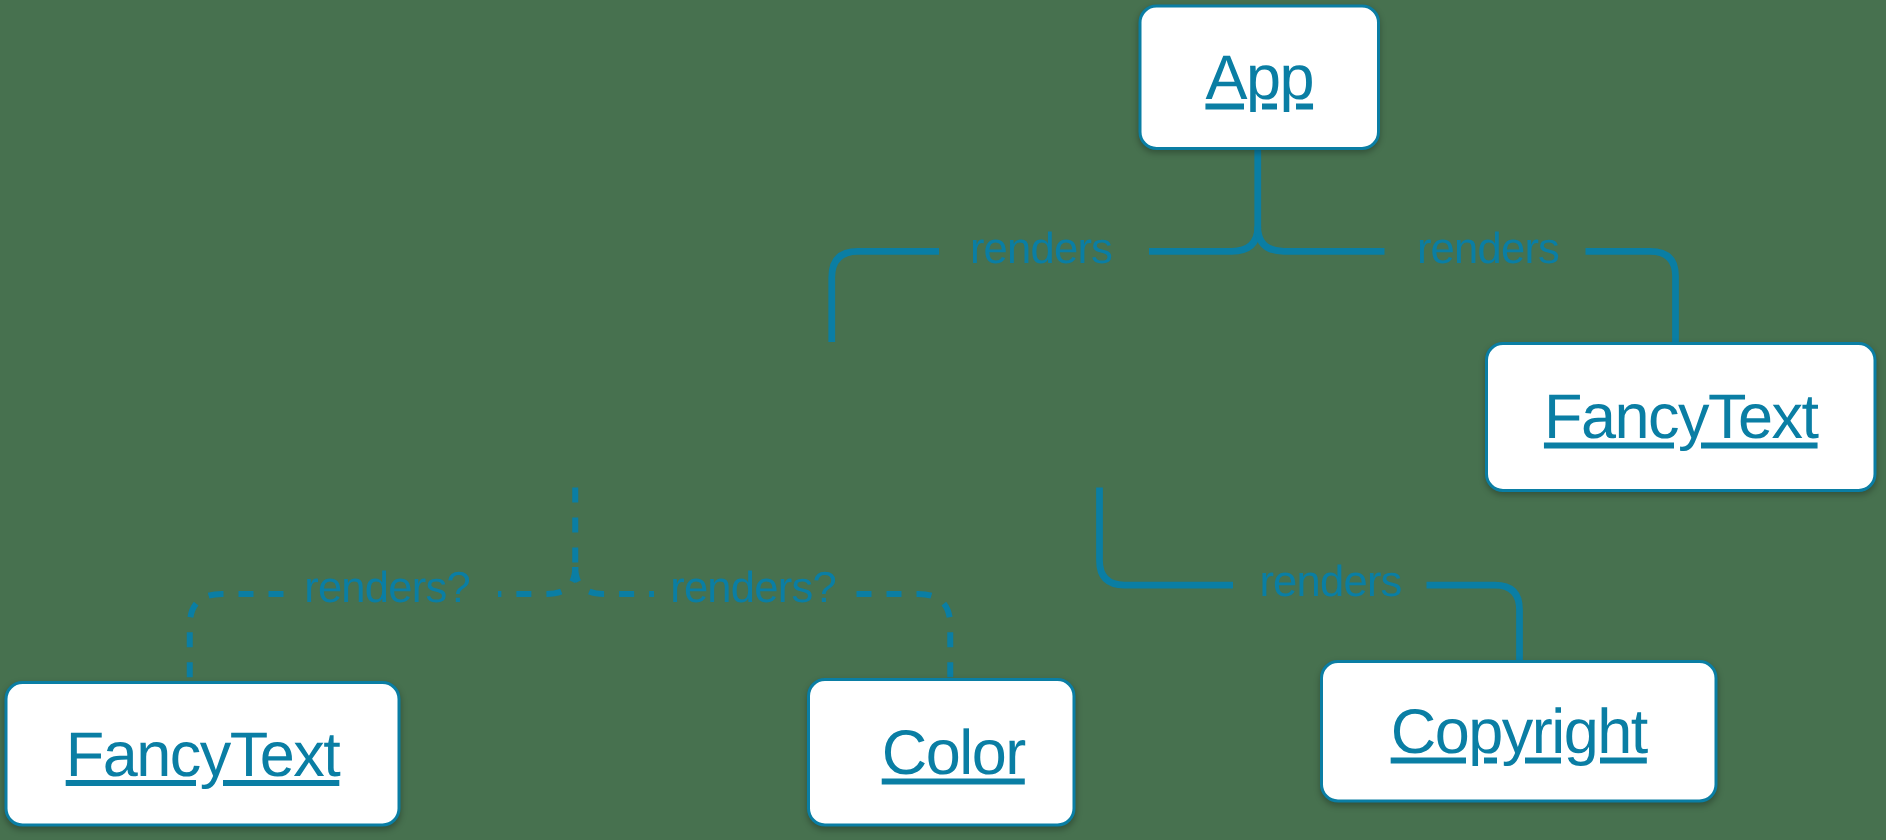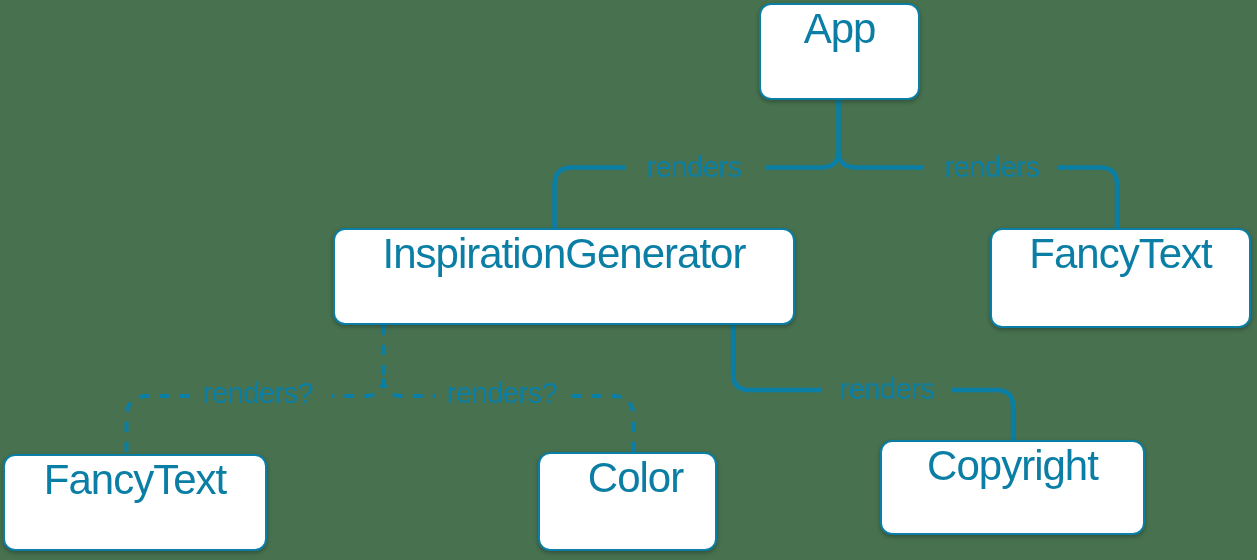--- a/index.html
+++ b/index.html
@@ -34,27 +34,28 @@
   .edge.dashed {
     stroke-width: 4;
     stroke-dasharray: 10 10;
   }
   .node {
     position: absolute;
     background: var(--node-fill);
     border: 2.5px solid var(--accent);
     border-radius: 12px;
     display: flex;
-    align-items: flex-start;
+    align-items: center;
     justify-content: center;
     color: var(--accent);
     font-size: 42px;
     letter-spacing: -1px;
     box-shadow: 0 2px 4px rgba(0,0,0,0.28);
     white-space: nowrap;
+    text-decoration: underline;
   }
   .edge-label {
     position: absolute;
     transform: translate(-50%, -50%);
     color: var(--accent);
     font-weight: normal;
     font-size: 29px;
     letter-spacing: -0.5px;
     white-space: nowrap;
   }
@@ -93,23 +94,20 @@
     <path class="edge dashed" d="M 383.5 378 Q 383.5 396 364 396 H 332"></path>
     <path class="edge dashed" d="M 189 396 H 148 Q 126.5 396 126.5 417 V 454"></path>
 
     <path class="edge dashed" d="M 383.5 378 Q 383.5 396 403 396 H 436"></path>
     <path class="edge dashed" d="M 571 396 H 612 Q 633.5 396 633.5 417 V 452"></path>
   </svg>
 
   <div class="node node-app">
     <span>App</span>
   </div>
-  <div class="node node-inspiration-generator">
-    <span>InspirationGenerator</span>
-  </div>
   <div class="node node-fancy-text-top">
     <span>FancyText</span>
   </div>
   <div class="node node-fancy-text-bottom">
     <span>FancyText</span>
   </div>
   <div class="node node-color">
     <span>Color</span>
   </div>
   <div class="node node-copyright">

